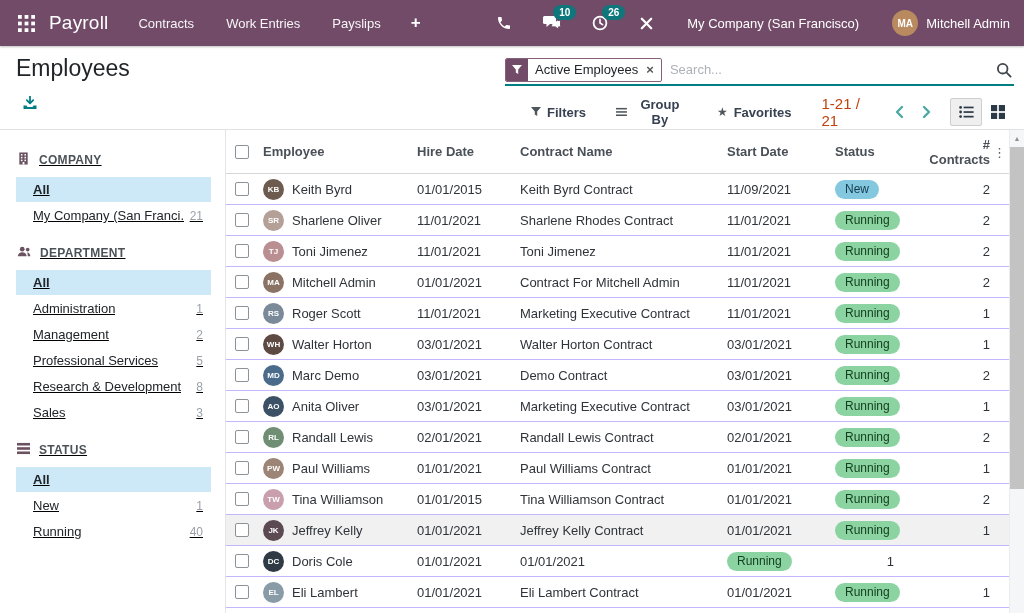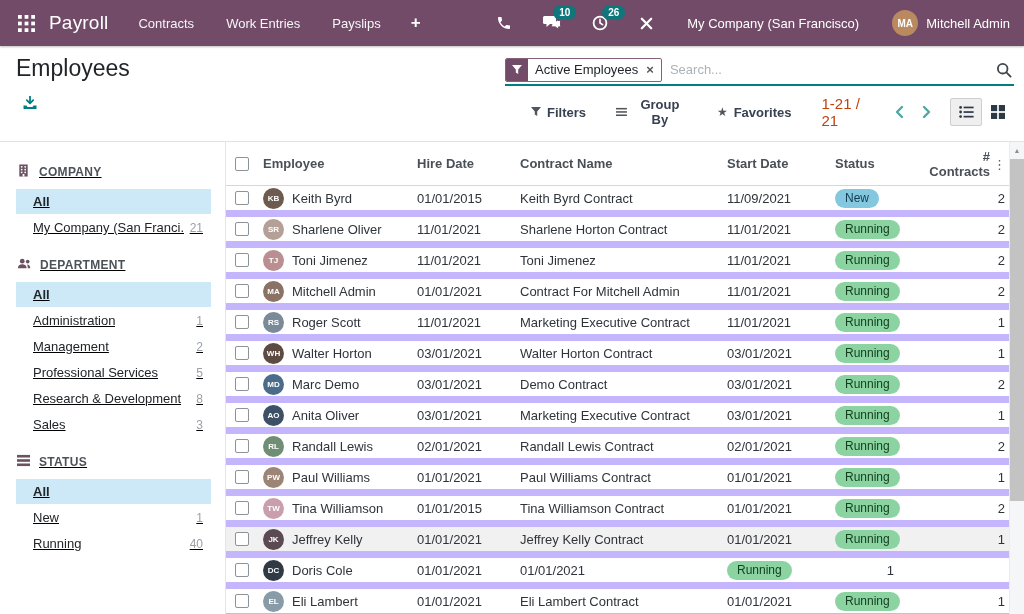--- a/index.html
+++ b/index.html
@@ -21,21 +21,21 @@
   .nbadge { position:absolute; top:-8px; left:12px; background:#0F767B; color:#fff;
     font-size:10px; font-weight:700; border-radius:9px; padding:2px 6px; line-height:1.1; }
   .company-btn { background:none; border:none; color:#fff; font-size:13px; cursor:pointer;
     font-family:inherit; margin-left:4px;}
   .user { display:flex; align-items:center; gap:8px; cursor:pointer; margin-left:6px;}
   .uavatar { width:26px; height:26px; border-radius:50%; background:#b98a5f; color:#fff;
     font-size:10px; font-weight:700; display:flex; align-items:center; justify-content:center; }
   .user-name { font-size:13px; }
 
   
-  .control-panel { height:96px; display:flex; border-bottom:1px solid #e2e2e2; background:#fff;}
+  .control-panel { height:84px; display:flex; border-bottom:1px solid #e2e2e2; background:#fff;}
   .cp-left { flex:1; padding:9px 0 0 16px; }
   .page-title { font-size:23px; color:#212529; font-weight:400; }
   .export-btn { background:none; border:none; cursor:pointer; margin:13px 0 0 6px; display:flex;}
   .cp-right { width:519px; padding-right:10px; }
   .searchbar { height:30px; margin-top:10px; display:flex; align-items:center;
     border-bottom:2px solid #017E84; padding-bottom:1px;}
   .facet { display:flex; align-items:center; border:1px solid #876179; border-radius:2px;
     height:24px; overflow:hidden; cursor:pointer; flex-shrink:0;}
   .facet-icon { width:22px; height:24px; background:#714B67; display:flex; align-items:center;
     justify-content:center; }
@@ -72,22 +72,22 @@
   .content { flex:1; position:relative; background:#fff; }
   .grid-row { display:grid; grid-template-columns:31px 153px 103px 207px 108px 85px 1fr;
     align-items:center; }
   .thead { height:44px; border-bottom:1px solid #d5d8db; font-size:13px; font-weight:700;
     color:#495057; background:#fff; padding-right:15px;}
   .th { padding-left:7px; cursor:pointer; }
   .th-emp { padding-left:6px; }
   .th-count { text-align:right; padding-right:19px; position:relative; }
   .opt-cols { position:absolute; right:3px; top:50%; transform:translateY(-50%);
     color:#586066; font-size:13px; cursor:pointer; font-weight:400;}
-  .trow { height:31px; border-bottom:7px solid #c4b5fd; font-size:13px; color:#2f343a;
-    background:#fff; cursor:pointer; }
+  .trow { height:31px; border-bottom:1px solid #c4b5fd; font-size:13px; color:#2f343a;
+    background:#fff; cursor:pointer; margin-right:15px;}
   .trow.hl { background:#f1f1f1; }
   .cb { width:14px; height:14px; border:1px solid #8b9298; border-radius:2px; background:#fff;
     margin-left:9px; cursor:pointer; flex-shrink:0;}
   .c-emp { display:flex; align-items:center; gap:8px; padding-left:6px; overflow:hidden;}
   .av { width:21px; height:21px; border-radius:50%; color:#fff; font-size:8px; font-weight:700;
     display:flex; align-items:center; justify-content:center; flex-shrink:0;}
   .nm, .c-hire, .c-contract, .c-start { white-space:nowrap; overflow:hidden;}
   .c-hire,.c-contract,.c-start,.c-status { padding-left:7px; }
   .c-count { text-align:right; padding-right:19px; }
   .badge { display:inline-block; padding:2.5px 10px; font-size:12px; border-radius:11px; }
@@ -382,21 +382,21 @@
   </div>
           <div class="grid-row trow">
     <div>
               <div class="cb"></div>
             </div>
     <div class="c-emp">
       <span class="av" style="background: rgb(181, 160, 151);">SR</span>
       <span class="nm">Sharlene Oliver</span>
     </div>
     <div class="c-hire">11/01/2021</div>
-    <div class="c-contract">Sharlene Horton Contract</div>
+    <div class="c-contract">Sharlene Rhodes Contract</div>
     <div class="c-start">11/01/2021</div>
     <div class="c-status"><span class="badge badge-running">Running</span></div>
     <div class="c-count">2</div>
   </div>
           <div class="grid-row trow">
     <div>
               <div class="cb"></div>
             </div>
     <div class="c-emp">
       <span class="av" style="background: rgb(185, 143, 146);">TJ</span>

